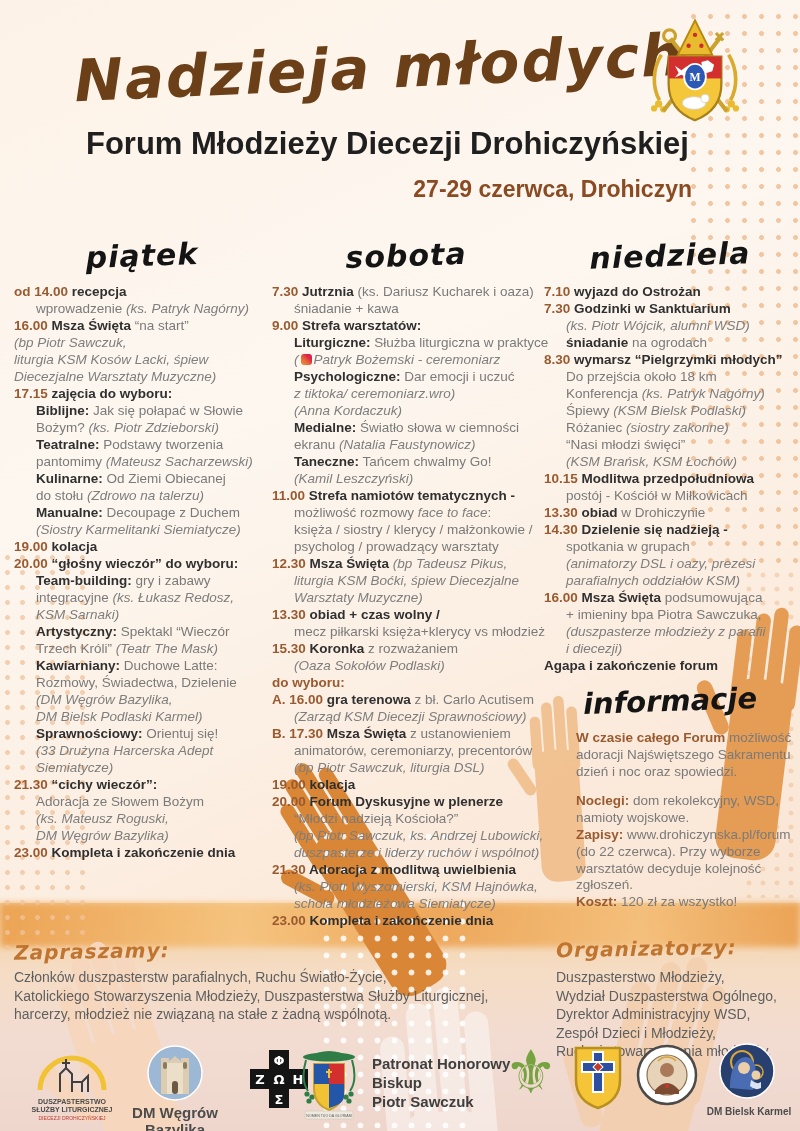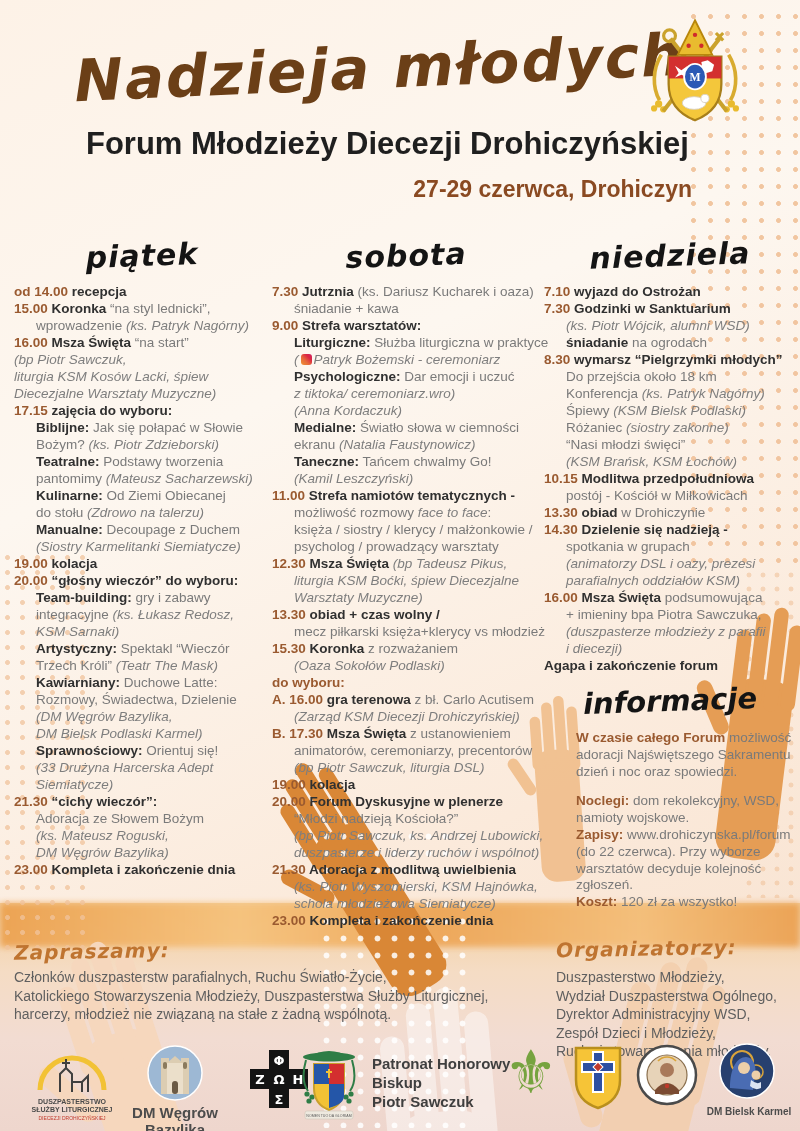--- a/index.html
+++ b/index.html
@@ -139,21 +139,20 @@
     <ellipse cx="55" cy="64" rx="12" ry="14" fill="#2b59b5" stroke="#ffffff" stroke-width="2"></ellipse>
     <text class="crest-m" x="55" y="69" text-anchor="middle">M</text>
     <ellipse cx="54" cy="93" rx="13" ry="7" fill="#ffffff" stroke="#d8d0c0" stroke-width="1"></ellipse>
     <circle cx="66" cy="88" r="4.5" fill="#ffffff" stroke="#d8d0c0" stroke-width="1"></circle>
   </svg>
 
   <div class="col" id="col-fri">
     <div class="day-h">piątek</div>
     <div>
         <div class="ln"><span class="s-t">od 14.00</span><span class="s-b"> recepcja</span></div>
-        <div class="ln"><span class="s-t">15.00</span><span class="s-b"> Koronka</span><span class="s-r"> “na styl lednicki”,</span></div>
         <div class="ln ind"><span class="s-r">wprowadzenie </span><span class="s-i">(ks. Patryk Nagórny)</span></div>
         <div class="ln"><span class="s-t">16.00</span><span class="s-b"> Msza Święta</span><span class="s-r"> “na start”</span></div>
         <div class="ln"><span class="s-i">(bp Piotr Sawczuk,</span></div>
         <div class="ln"><span class="s-i">liturgia KSM Kosów Lacki, śpiew</span></div>
         <div class="ln"><span class="s-i">Diecezjalne Warsztaty Muzyczne)</span></div>
         <div class="ln"><span class="s-t">17.15</span><span class="s-b"> zajęcia do wyboru:</span></div>
         <div class="ln ind"><span class="s-b">Biblijne:</span><span class="s-r"> Jak się połapać w Słowie</span></div>
         <div class="ln ind"><span class="s-r">Bożym? </span><span class="s-i">(ks. Piotr Zdzieborski)</span></div>
         <div class="ln ind"><span class="s-b">Teatralne:</span><span class="s-r"> Podstawy tworzenia</span></div>
         <div class="ln ind"><span class="s-r">pantomimy </span><span class="s-i">(Mateusz Sacharzewski)</span></div>
@@ -203,21 +202,21 @@
         <div class="ln ind"><span class="s-r">psycholog / prowadzący warsztaty</span></div>
         <div class="ln"><span class="s-t">12.30</span><span class="s-b"> Msza Święta </span><span class="s-i">(bp Tadeusz Pikus,</span></div>
         <div class="ln ind"><span class="s-i">liturgia KSM Boćki, śpiew Diecezjalne</span></div>
         <div class="ln ind"><span class="s-i">Warsztaty Muzyczne)</span></div>
         <div class="ln"><span class="s-t">13.30</span><span class="s-b"> obiad + czas wolny /</span></div>
         <div class="ln ind"><span class="s-r">mecz piłkarski księża+klerycy vs młodzież</span></div>
         <div class="ln"><span class="s-t">15.30</span><span class="s-b"> Koronka</span><span class="s-r"> z rozważaniem</span></div>
         <div class="ln ind"><span class="s-i">(Oaza Sokołów Podlaski)</span></div>
         <div class="ln"><span class="s-t">do wyboru:</span></div>
         <div class="ln"><span class="s-t">A. 16.00</span><span class="s-b"> gra terenowa</span><span class="s-r"> z bł. Carlo Acutisem</span></div>
-        <div class="ln ind"><span class="s-i">(Zarząd KSM Diecezji Drohiczyńskiej)</span></div>
+        <div class="ln ind"><span class="s-i">(Zarząd KSM Diecezji Sprawnościowy)</span></div>
         <div class="ln"><span class="s-t">B. 17.30</span><span class="s-b"> Msza Święta</span><span class="s-r"> z ustanowieniem</span></div>
         <div class="ln ind"><span class="s-r">animatorów, ceremoniarzy, precentorów</span></div>
         <div class="ln ind"><span class="s-i">(bp Piotr Sawczuk, liturgia DSL)</span></div>
         <div class="ln"><span class="s-t">19.00</span><span class="s-b"> kolacja</span></div>
         <div class="ln"><span class="s-t">20.00</span><span class="s-b"> Forum Dyskusyjne w plenerze</span></div>
         <div class="ln ind"><span class="s-r">“Młodzi nadzieją Kościoła?”</span></div>
         <div class="ln ind"><span class="s-i">(bp Piotr Sawczuk, ks. Andrzej Lubowicki,</span></div>
         <div class="ln ind"><span class="s-i">duszpasterze i liderzy ruchów i wspólnot)</span></div>
         <div class="ln"><span class="s-t">21.30</span><span class="s-b"> Adoracja z modlitwą uwielbienia</span></div>
         <div class="ln ind"><span class="s-i">(ks. Piotr Wyszomierski, KSM Hajnówka,</span></div>

